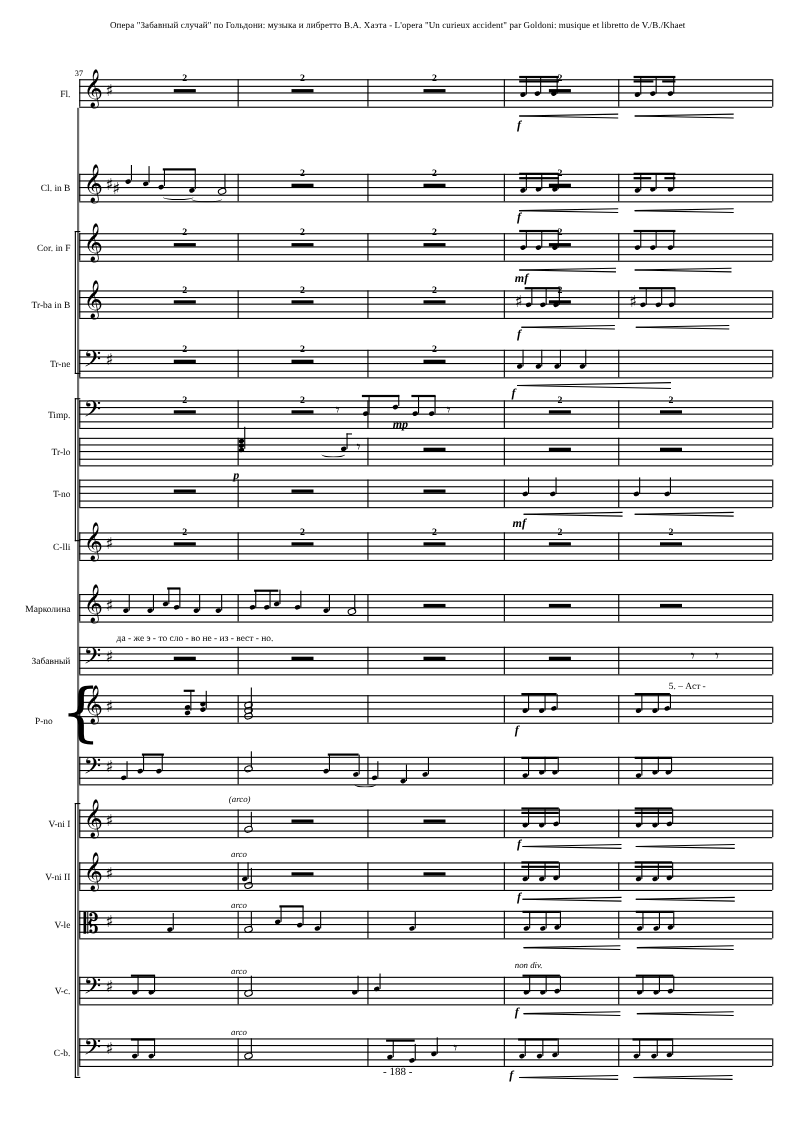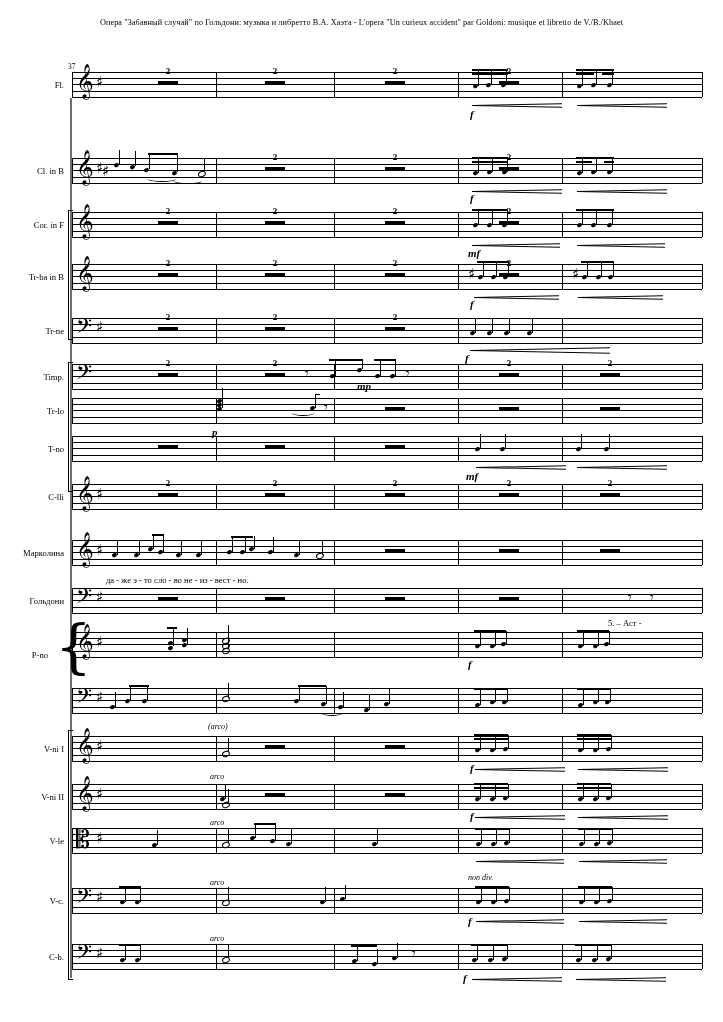--- a/index.html
+++ b/index.html
@@ -644,21 +644,21 @@
       <div class="nh" style="left:222px; top:13px;"></div>
       <div class="stem" style="left:227px; top:0px; height:15px;"></div>
       <div class="nh open" style="left:244px; top:13px;"></div>
       <div class="stem" style="left:250px; top:0px; height:15px;"></div>
       <div class="rest-mm" style="left:313px; top:9px; width:20px;"></div>
       <div class="rest-mm" style="left:427px; top:9px; width:20px;"></div>
       <div class="rest-mm" style="left:528px; top:9px; width:20px;"></div>
     </div>
     <div class="lyric" style="left:106px; top:535px;">да   -   же  э  -   то     сло  -  во  не - из - вест   -   но.</div>
 
-    <div class="instr-label" style="left:0px; top:556px; width:64px;">Гольдони</div>
+    <div class="instr-label" style="left:0px; top:556px; width:64px;">Забавный</div>
     <div class="staff" style="top:548px;">
       <div class="line"></div>
         <div class="line"></div>
         <div class="line"></div>
         <div class="line"></div>
         <div class="line"></div>
       <div class="clef bass" style="left:4px;">𝄢</div>
       <div class="keysig" style="left:24px; top:2px;">♯</div>
       <div class="barline" style="left:0px; top:0; height:25px;"></div>
       <div class="barline" style="left:144px; top:0; height:25px;"></div>
@@ -996,14 +996,15 @@
       <div class="nh" style="left:534px; top:13px;"></div>
       <div class="stem" style="left:539px; top:0px; height:15px;"></div>
       <div class="hairpin" style="left:400px; top:32px; width:90px;"></div>
       <div class="hairpin" style="left:504px; top:32px; width:90px;"></div>
     </div>
     <div class="tech" style="left:210px; top:894px;">arco</div>
     <div class="dyn" style="left:463px; top:932px;">f</div>
 
   </div>
 
+  <div class="page-number">- 188 -</div>
 
 </div>
 
 </body></html>

